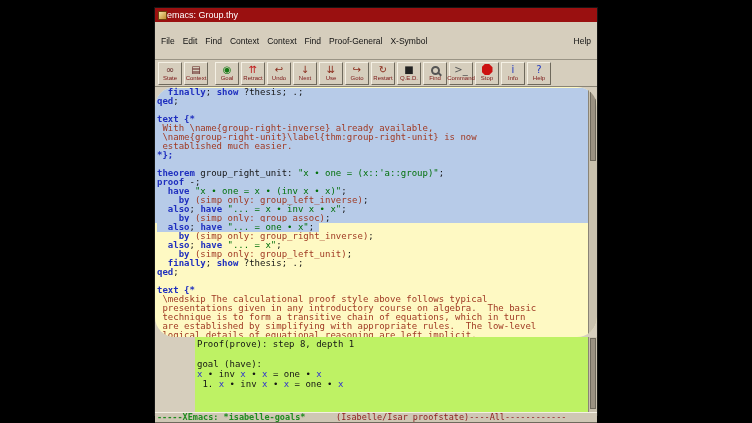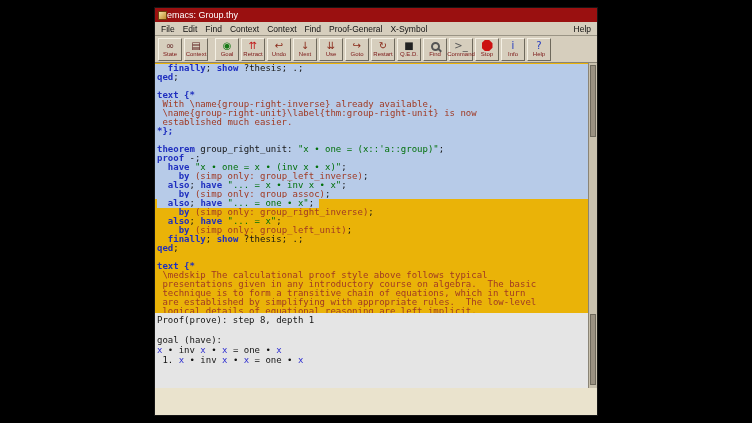--- a/index.html
+++ b/index.html
@@ -8,42 +8,42 @@
   .window{position:absolute;left:154px;top:7px;width:444px;height:409px;
           display:flex;flex-direction:column;background:#d6cebd;
           border:1px solid #151515;box-sizing:border-box;}
   
   .titlebar{flex:0 0 14px;background:#9a1010;color:#fff;font-size:9px;line-height:14px;
             display:flex;align-items:center;padding:0 3px;}
   .titleicon{width:9px;height:9px;background:linear-gradient(135deg,#f4e4a4,#c08c2c);
              border:1px solid #6e4210;box-sizing:border-box;}
   
   .menubar{flex:0 0 13px;display:flex;align-items:center;font-size:8.5px;color:#111;
-           padding:0 2px;border-bottom:1px solid #9a9485;background:#d6cebd;}
+           padding:12px 2px;border-bottom:1px solid #9a9485;background:#d6cebd;}
   .menu-item{padding:0 4px;white-space:nowrap;}
   .menu-spacer{flex:1;}
   
   .toolbar{flex:0 0 26px;display:flex;align-items:center;padding:0 2px;
            border-bottom:1px solid #8a8476;background:#d6cebd;}
   .tbtn{width:24px;height:23px;margin:0 1px;display:flex;flex-direction:column;
         align-items:center;justify-content:center;background:#d6cebd;box-sizing:border-box;
         border-top:1px solid #f4f0e4;border-left:1px solid #f4f0e4;
         border-right:1px solid #6e695c;border-bottom:1px solid #6e695c;}
   .tbtn.gap{margin-right:6px;}
   .tbtn .glyph{font-size:10px;line-height:11px;height:11px;display:flex;
                align-items:center;justify-content:center;font-family:"DejaVu Sans",sans-serif;}
   .tbtn .tlabel{font-size:6px;line-height:7px;color:#7a1515;white-space:nowrap;}
   .glyph.shape-octagon{width:11px;height:11px;background:#cc1111;
      clip-path:polygon(30% 0,70% 0,100% 30%,100% 70%,70% 100%,30% 100%,0 70%,0 30%);}
   .glyph.shape-magnifier{width:9px;height:9px;border:2px solid #555;border-radius:50%;
      position:relative;box-sizing:border-box;margin-top:1px;}
   .glyph.shape-magnifier::after{content:"";position:absolute;width:5px;height:2px;
      background:#555;transform:rotate(45deg);right:-4px;bottom:-2px;}
   
-  .editor{position:relative;flex:0 0 250px;background:#eab308;overflow:hidden;}
+  .editor{position:relative;flex:0 0 250px;background:#fef9c3;overflow:hidden;border-radius:20px;}
   .lines{position:absolute;left:0;top:1px;right:9px;white-space:pre;
          font-family:"DejaVu Sans Mono",monospace;font-size:9px;line-height:9px;}
   .line{height:9px;padding-left:2px;}
   .line.hl{background:#b7cbe8;}
   .line.hl-inline span{background:#b7cbe8;}
   .kw{color:#1f2fbf;font-weight:bold;}
   .pl{color:#141414;}
   .str{color:#00700a;}
   .mth,.cmt{color:#a03a24;}
   .var{color:#2f2fd0;}
@@ -56,21 +56,21 @@
   .goals-sb .vthumb{top:1px;height:71px;}
   
   .modeline{flex:0 0 11px;background:#cfc7b5;box-sizing:border-box;
             border-top:1px solid #f4f0e4;border-bottom:1px solid #6e695c;
             font-family:"DejaVu Sans Mono",monospace;font-size:8.5px;line-height:9px;
             white-space:pre;overflow:hidden;padding-left:2px;}
   .mlg{color:#1f8b1f;font-weight:bold;}
   .mlr{color:#8b1a1a;}
   .mlsc{background:#55bb55;color:#0b300b;}
   
-  .goals{position:relative;flex:0 0 75px;background:#e5e5e5;overflow:hidden;}
+  .goals{position:relative;flex:0 0 75px;background:#bef264;overflow:hidden;margin-left:40px;}
   .goals .lines{top:2px;font-size:9px;line-height:10px;}
   .goals .line{height:10px;}
   
   .echo{flex:1;background:#eae3cd;}
 </style>
 </head>
 <body>
 
 <div class="window">
 
@@ -163,16 +163,17 @@
   </div>
 
 
   <div class="goals">
     <div class="lines"><div class="line"><span class="pl">Proof(prove): step 8, depth 1</span></div><div class="line">&nbsp;</div><div class="line"><span class="pl">goal (have):</span></div><div class="line"><span class="var">x</span><span class="pl"> • inv </span><span class="var">x</span><span class="pl"> • </span><span class="var">x</span><span class="pl"> = one • </span><span class="var">x</span></div><div class="line"><span class="pl"> 1. </span><span class="var">x</span><span class="pl"> • inv </span><span class="var">x</span><span class="pl"> • </span><span class="var">x</span><span class="pl"> = one • </span><span class="var">x</span></div></div>
     <div class="vscroll goals-sb">
       <div class="vthumb"></div>
     </div>
   </div>
 
+  <div class="modeline"><span class="mlg">-----XEmacs: *isabelle-goals*</span><span class="mlr">      (Isabelle/Isar proofstate)----All------------</span></div>
 
   <div class="echo"></div>
 
 </div>
 
 </body></html>

